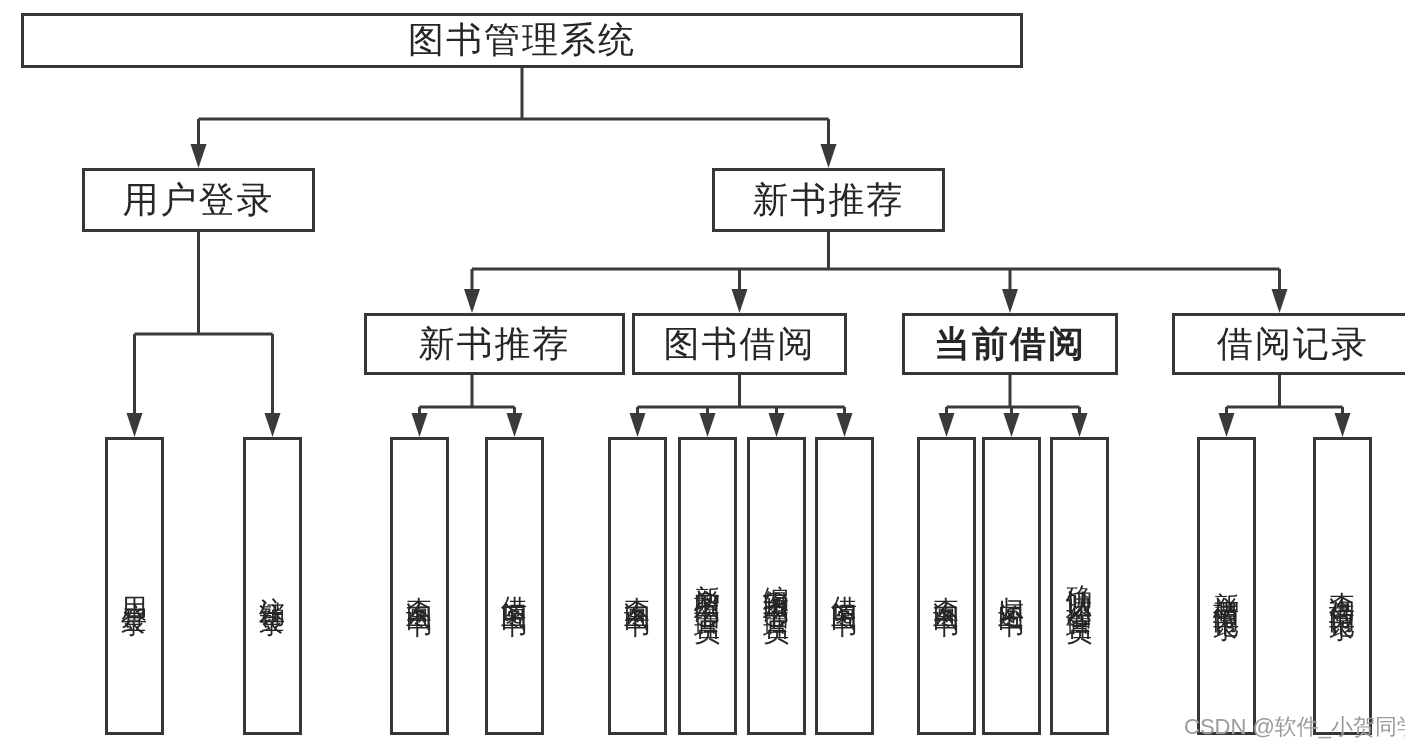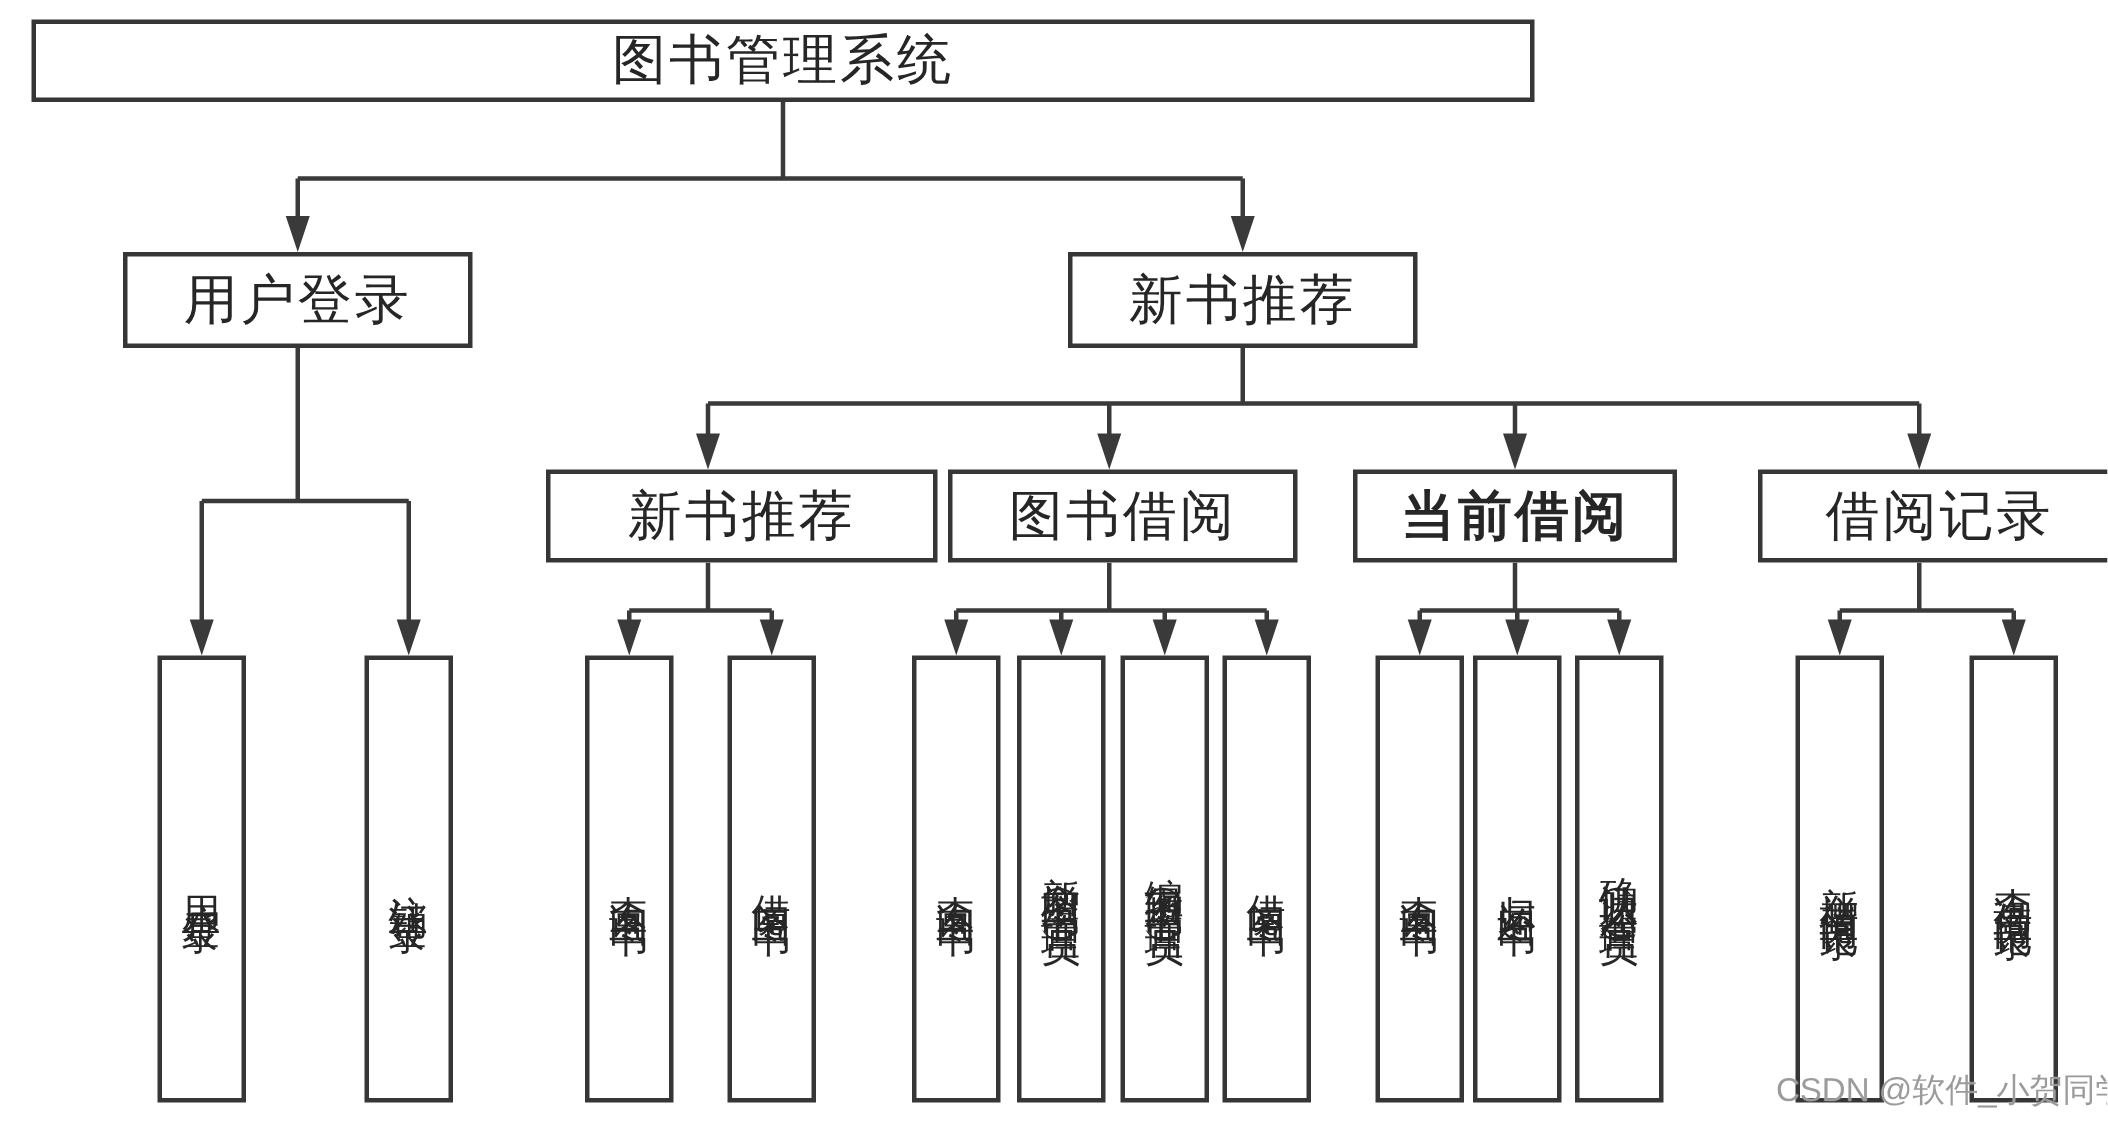--- a/index.html
+++ b/index.html
@@ -105,21 +105,21 @@
   <div class="node h-node lvl2" style="left:82px;">
     <span>用户登录</span>
   </div>
   <div class="node h-node lvl2" style="left:712px;">
     <span>新书推荐</span>
   </div>
 
   <div class="node h-node lvl3" style="left:364px;width:261px;">
     <span>新书推荐</span>
   </div>
-  <div class="node h-node lvl3" style="left:632px;width:233px;">
+  <div class="node h-node lvl3" style="left:632px;width:215px;">
     <span>图书借阅</span>
   </div>
   <div class="node h-node lvl3" style="left:902px;width:216px;font-weight:bold;">
     <span>当前借阅</span>
   </div>
   <div class="node h-node lvl3" style="left:1172px;width:242px;">
     <span>借阅记录</span>
   </div>
 
   <div class="node leaf" style="left:105px;">

